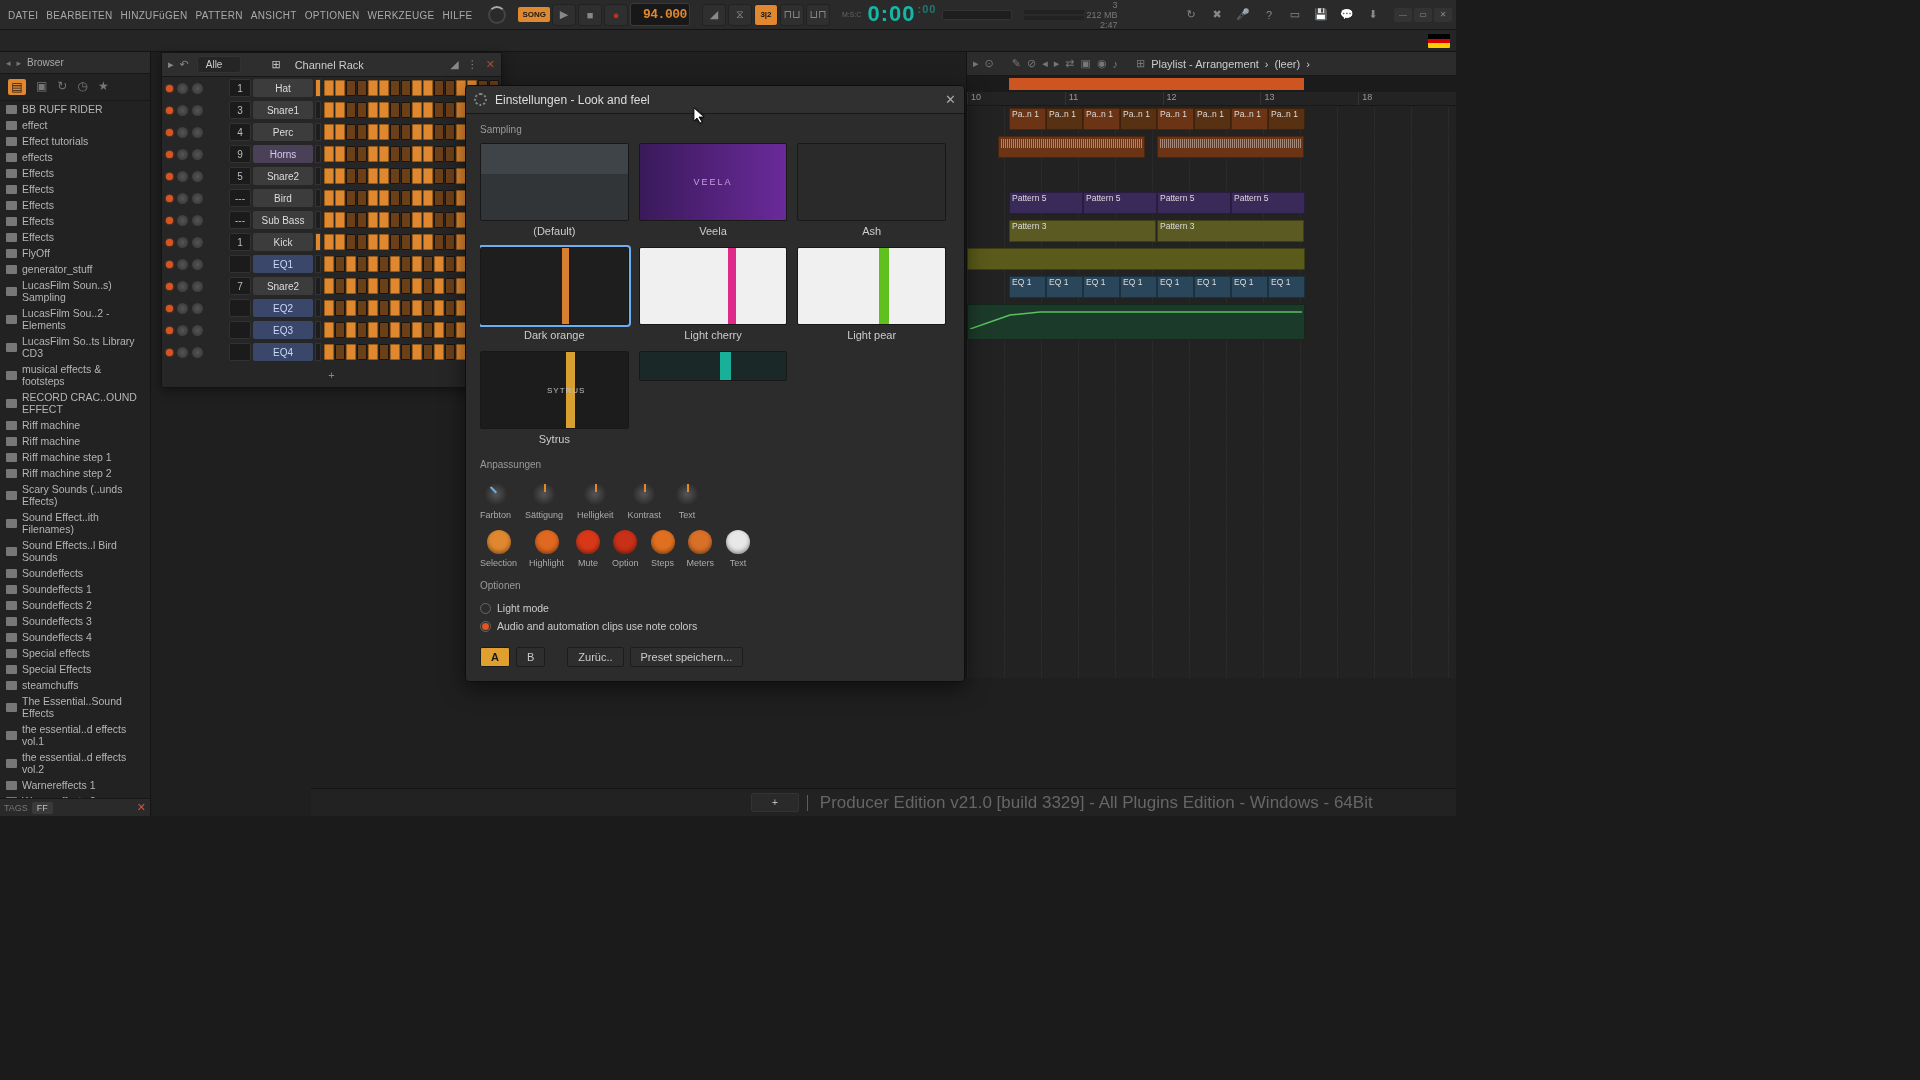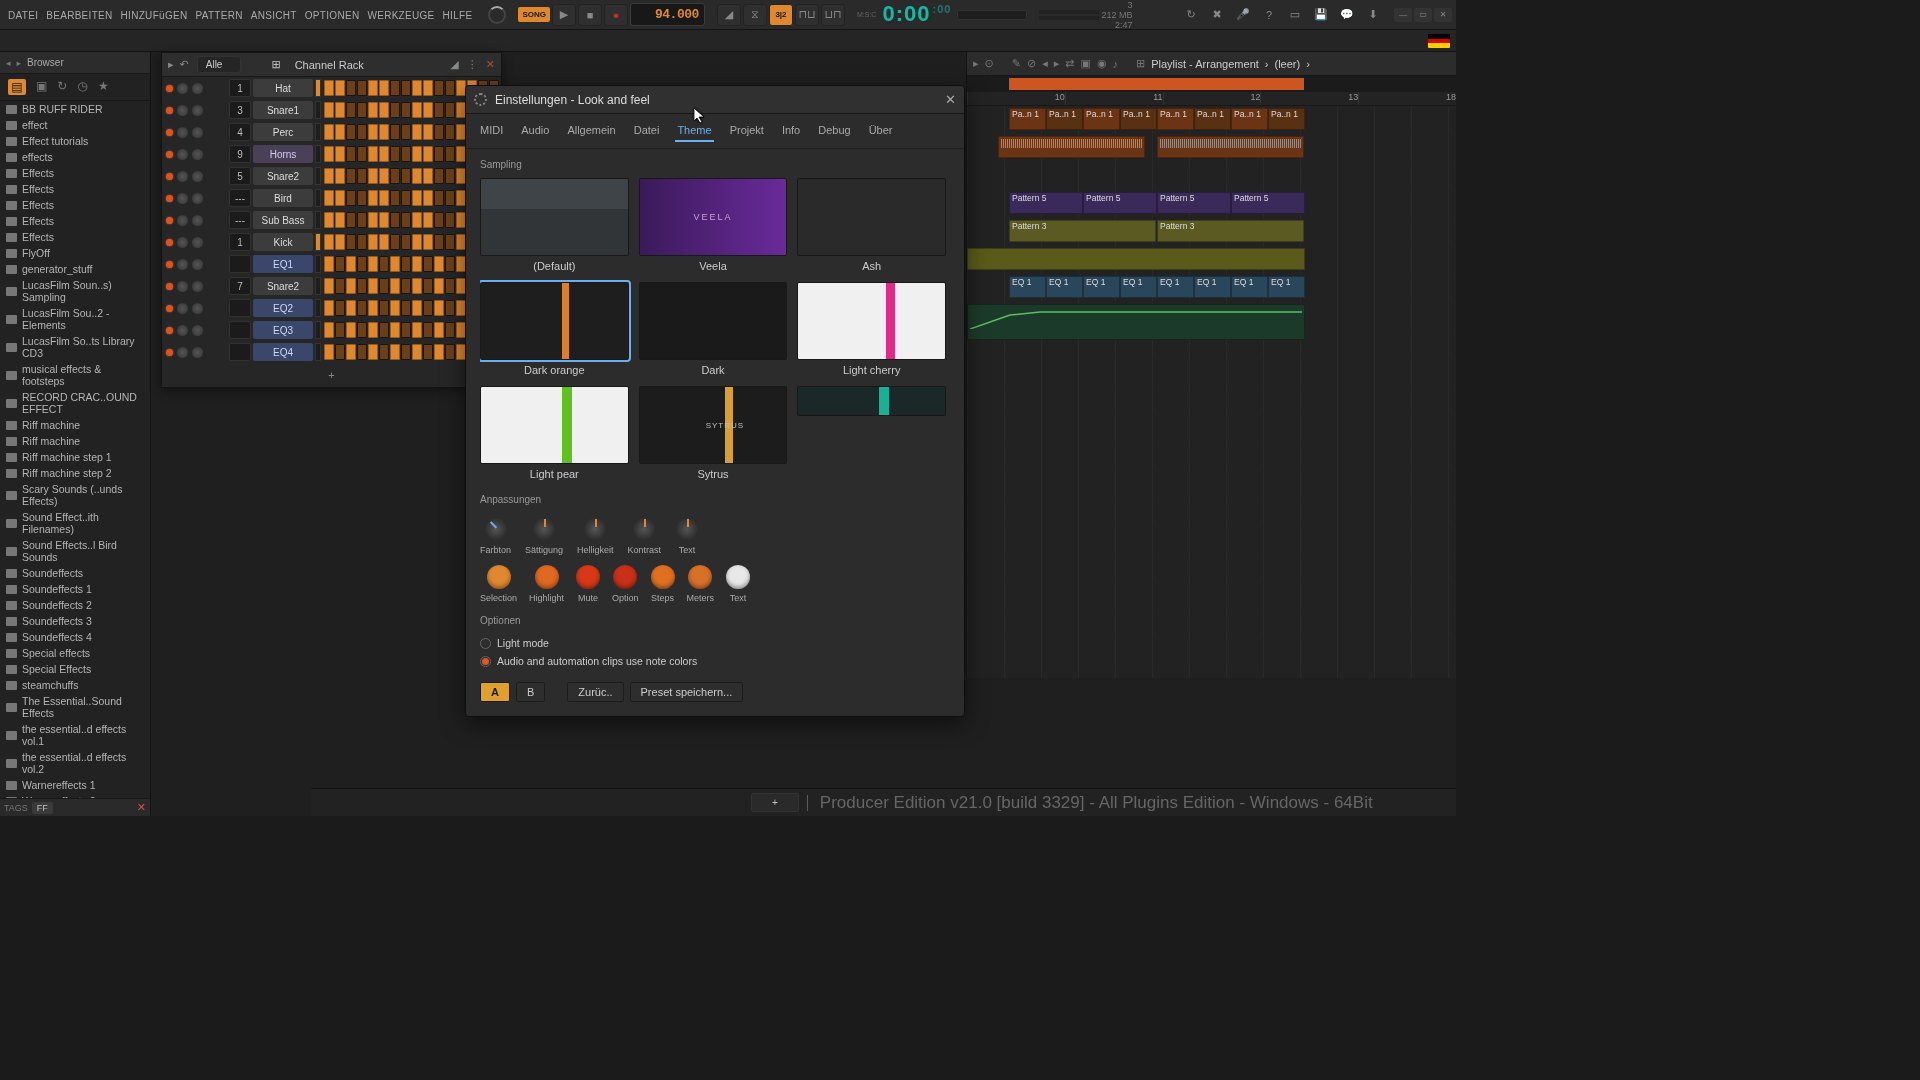--- a/index.html
+++ b/index.html
@@ -6,21 +6,21 @@
 body { background: #1b1b1b; color: #c0c0c0; font-size: 11px; overflow: hidden; width: 1456px; height: 816px; transform-origin: top left; }
 .app { display: flex; flex-direction: column; height: 100%; }
 
 
 .toolbar { background: #2a2a2a; height: 30px; display: flex; align-items: center; padding: 0 4px; border-bottom: 1px solid #141414; gap: 2px; }
 .menu-item { font-size: 10px; color: #aaa; padding: 0 4px; cursor: pointer; letter-spacing: 0.3px; }
 .tb-spacer { width: 8px; }
 .tb-btn { width: 24px; height: 22px; background: #2f2f2f; border: 1px solid #222; border-radius: 3px; display: flex; align-items: center; justify-content: center; cursor: pointer; color: #888; }
 .tb-btn.active { background: #e08830; color: #111; }
 .song-badge { background: #e08830; color: #1a1a1a; font-size: 8px; font-weight: bold; padding: 3px 4px; border-radius: 2px; }
-.tempo-display { background: #181818; border: 1px solid #3a3a3a; border-radius: 3px; padding: 3px 24px; font-family: 'Courier New', monospace; font-size: 13px; font-weight: bold; color: #e08830; width: 75px; text-align: right; letter-spacing: -0.5px; }
+.tempo-display { background: #181818; border: 1px solid #3a3a3a; border-radius: 3px; padding: 3px 12px; font-family: 'Courier New', monospace; font-size: 13px; font-weight: bold; color: #e08830; width: 60px; text-align: right; letter-spacing: -0.5px; }
 .time-display { font-family: 'Courier New', monospace; font-size: 22px; color: #14b8a6; letter-spacing: 1px; font-weight: 600; margin: 0 4px; }
 .time-display .dim { opacity: 0.55; font-size: 11px; vertical-align: super; margin-left: 2px; }
 .progress-bar { width: 70px; height: 10px; background: #1e1e1e; border: 1px solid #333; border-radius: 2px; }
 .vu-track { width: 60px; height: 4px; background: #222; border-radius: 1px; }
 .cpu-display { font-size: 9px; color: #777; text-align: right; line-height: 10px; }
 .right-icons { display: flex; gap: 4px; margin-left: auto; align-items: center; }
 .right-icons .tb-btn, .right-icons .ico { width: 22px; height: 22px; display: flex; align-items: center; justify-content: center; cursor: pointer; color: #888; }
 .win-controls { display: flex; gap: 2px; margin-left: 6px; }
 .win-btn { width: 18px; height: 14px; background: #333; color: #888; font-size: 8px; display: flex; align-items: center; justify-content: center; cursor: pointer; border-radius: 2px; }
 .flag { width: 22px; height: 14px; background: linear-gradient(#000 33%, #dd0000 33%, #dd0000 66%, #ffce00 66%); margin-left: 4px; border-radius: 1px; }
@@ -74,21 +74,21 @@
 .step.dim { background: #6b3f18; }
 .cr-add-row { text-align: center; padding: 6px; color: #888; cursor: pointer; }
 
 
 .playlist { position: absolute; right: 0; top: 0; width: 490px; background: #222; border-left: 1px solid #141414; }
 .pl-head { height: 24px; background: #2c2c2c; display: flex; align-items: center; padding: 0 6px; gap: 6px; font-size: 11px; color: #ccc; border-bottom: 1px solid #181818; }
 .pl-head .ico { color: #777; cursor: pointer; font-size: 11px; }
 .pl-mini { height: 16px; background: #1b1b1b; position: relative; }
 .pl-mini .region { position: absolute; top: 2px; height: 12px; background: #cc5522; }
 .pl-mini .region.r1 { left: 42px; width: 295px; }
-.pl-ruler { height: 14px; background: #232323; display: flex; font-size: 9px; color: #999; border-bottom: 1px solid #181818; text-align: right; }
+.pl-ruler { height: 14px; background: #232323; display: flex; font-size: 9px; color: #999; border-bottom: 1px solid #181818; }
 .pl-ruler .tick { flex: 1; border-left: 1px solid #333; padding-left: 3px; }
 .pl-tracks { background: linear-gradient(#232323 1px, transparent 1px) 0 0 / 100% 28px, linear-gradient(90deg, #2a2a2a 1px, transparent 1px) 0 0 / 37px 100%; }
 .pl-track { height: 28px; position: relative; }
 .clip { position: absolute; top: 2px; height: 22px; border-radius: 1px; font-size: 8.5px; color: #ddd; padding: 1px 3px; overflow: hidden; box-shadow: inset 0 0 0 1px rgba(0,0,0,0.3); }
 .clip.orange { background: #6a3415; }
 .clip.orange2 { background: #583012; }
 .clip.yellow { background: #5a5a22; }
 .clip.purple { background: #3a2a5a; }
 .clip.blue { background: #2a465a; }
 .clip.green { background: #1c3a2a; height: 36px; }
@@ -875,55 +875,40 @@
     </div>
   </div>
 </div>
 
 <div class="settings">
   <div class="settings-head">
     <div class="gear"></div>
     <span class="settings-title">Einstellungen - Look and feel</span>
     <span class="settings-close">✕</span>
   </div>
-  <div class="settings-tabs" id="settings-tabs">
-      <div class="stab">MIDI</div>
-      <div class="stab">Audio</div>
-      <div class="stab">Allgemein</div>
-      <div class="stab">Datei</div>
-      <div class="stab active">Theme</div>
-      <div class="stab">Projekt</div>
-      <div class="stab">Info</div>
-      <div class="stab">Debug</div>
-      <div class="stab">Über</div>
-    </div>
   <div class="settings-body">
     <div class="section-label">Sampling</div>
     <div class="presets-grid" id="presets-grid">
         <div class="preset">
           <div class="preset-thumb thumb-default"></div>
           <div class="preset-name">(Default)</div>
         </div>
         <div class="preset">
           <div class="preset-thumb thumb-veela"></div>
           <div class="preset-name">Veela</div>
         </div>
         <div class="preset">
           <div class="preset-thumb thumb-ash"></div>
           <div class="preset-name">Ash</div>
         </div>
         <div class="preset selected">
           <div class="preset-thumb thumb-darkorange"></div>
           <div class="preset-name">Dark orange</div>
         </div>
         <div class="preset">
-          <div class="preset-thumb thumb-dark"></div>
-          <div class="preset-name">Dark</div>
-        </div>
-        <div class="preset">
           <div class="preset-thumb thumb-lightcherry"></div>
           <div class="preset-name">Light cherry</div>
         </div>
         <div class="preset">
           <div class="preset-thumb thumb-lightpear"></div>
           <div class="preset-name">Light pear</div>
         </div>
         <div class="preset">
           <div class="preset-thumb thumb-sytrus"></div>
           <div class="preset-name">Sytrus</div>

